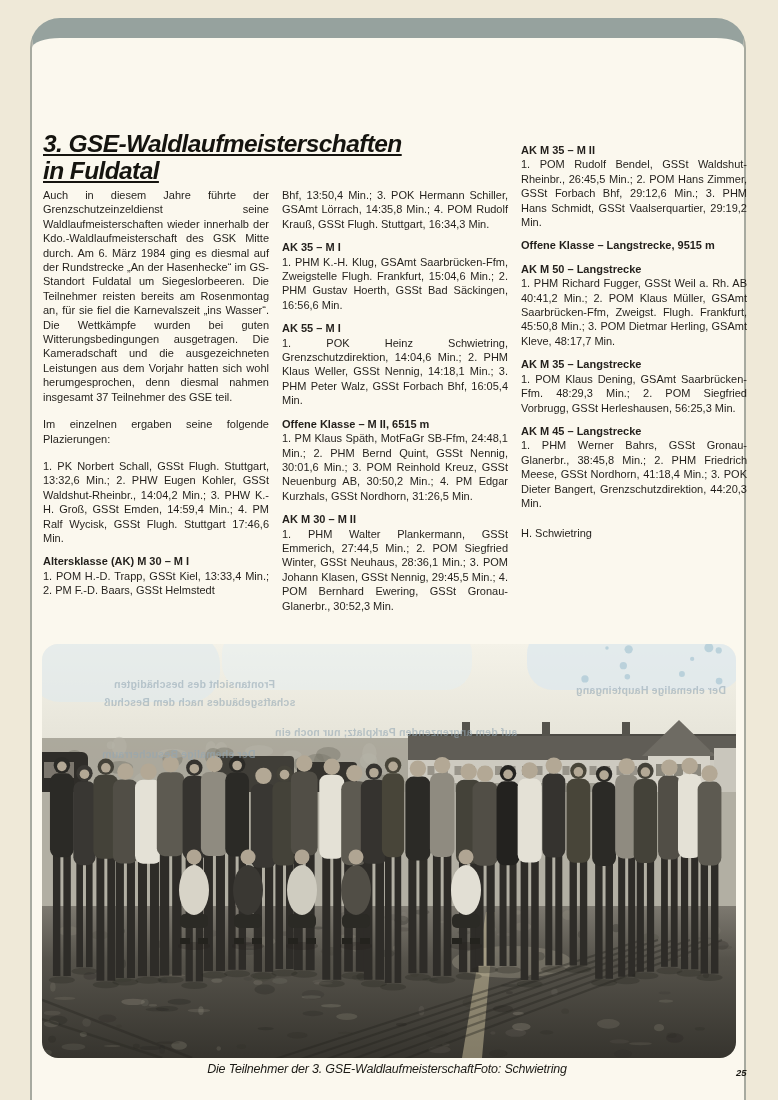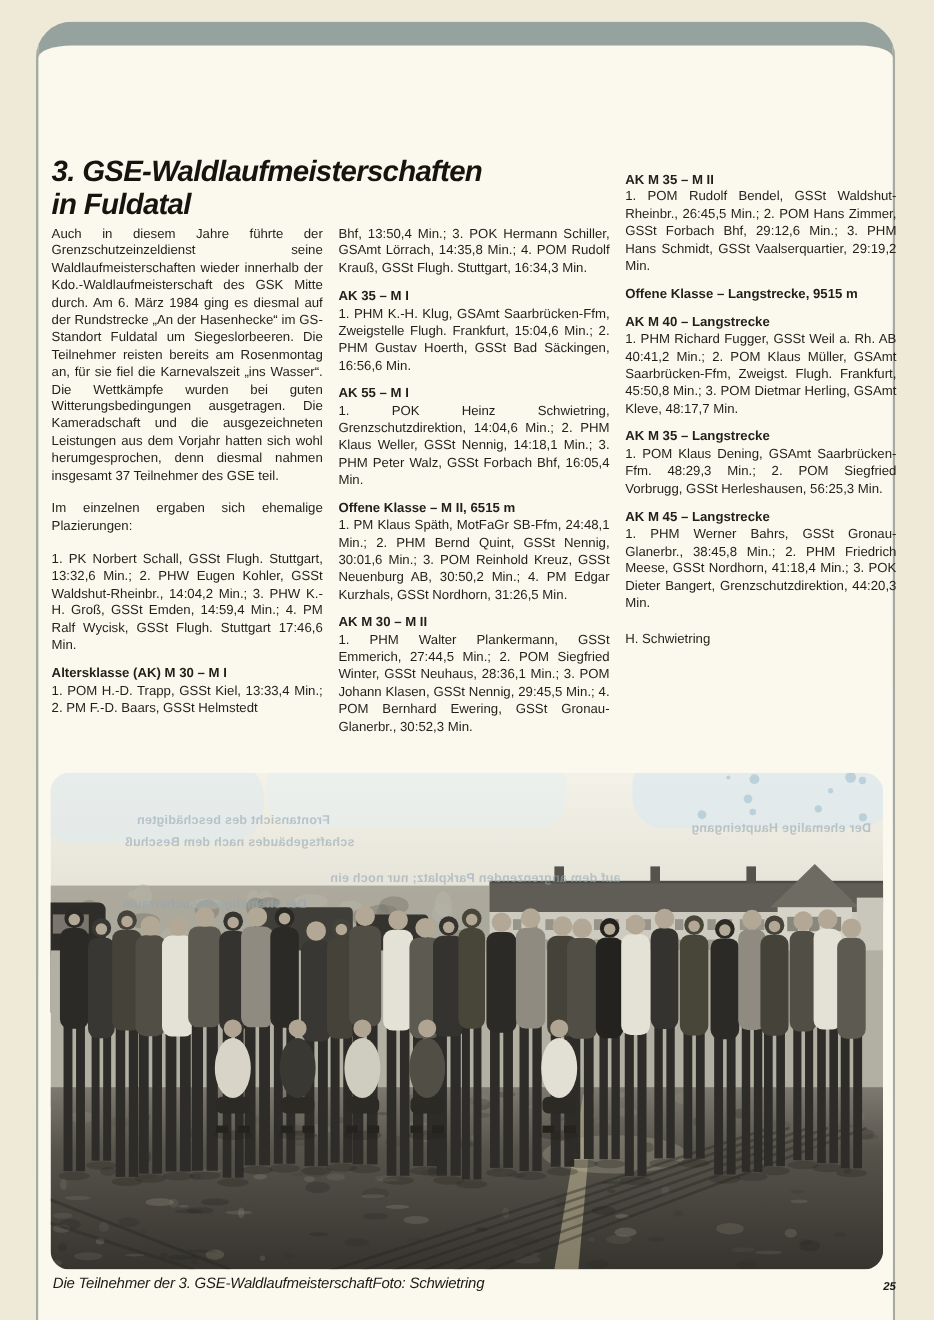--- a/index.html
+++ b/index.html
@@ -3,79 +3,79 @@
 <meta charset="utf-8">
 <style>
   html,body{margin:0;padding:0;}
   body{background:#e9e2cf;font-family:"Liberation Sans",sans-serif;}
   .sheet{position:relative;width:778px;height:1100px;background:#efe9d8;overflow:hidden;}
   
   .frame{position:absolute;left:30px;top:18px;width:716px;height:1082px;box-sizing:border-box;
          background:#fbf8ee;border-top:20px solid #96a29e;border-left:2px solid #a7aaa0;
          border-right:2px solid #a7aaa0;border-radius:30px 30px 0 0;}
   .title{position:absolute;left:43px;top:130px;font-style:italic;font-weight:bold;
-         font-size:24.5px;line-height:27px;letter-spacing:-0.6px;color:#15140f;white-space:nowrap;}
+         font-size:24.5px;line-height:27px;letter-spacing:-0.6px;color:#15140f;white-space:nowrap;text-decoration:underline;}
   .cols{position:absolute;left:43px;top:134px;width:704px;display:flex;gap:13px;}
   .col{width:226px;box-sizing:border-box;font-size:11px;line-height:14.4px;
        text-align:justify;color:#221f1b;hyphens:auto;-webkit-hyphens:auto;}
   .col.c1,.col.c2{padding-top:54px;}
   .blk-p{margin:0;}
   .blk-p + .blk-p{margin-top:13px;}
   .blk-h{font-weight:bold;margin-top:9px;}
   .blk-byline{text-align:left;margin-top:16px;padding-right:18px;}
   
   .photo{position:absolute;left:42px;top:644px;width:694px;height:414px;border-radius:16px;overflow:hidden;}
   .photo svg{position:absolute;left:0;top:0;width:100%;height:100%;display:block;}
   .ghost{position:absolute;transform:scaleX(-1);color:#93a7b4;opacity:.58;font-size:10.5px;
          font-weight:bold;white-space:nowrap;letter-spacing:.2px;}
   .g1{right:10px;top:40px;}
   .g2{left:72px;top:34px;}
   .g3{left:62px;top:52px;}
   .g4{left:233px;top:82px;}
   .g5{left:60px;top:104px;}
   .caption-row{position:absolute;left:44px;top:1062px;width:686px;display:flex;
-               justify-content:flex-start;font-style:italic;font-size:12.5px;
+               justify-content:center;font-style:italic;font-size:12.5px;
                letter-spacing:-0.2px;color:#1b1a15;}
   .page-num{position:absolute;left:736px;top:1067px;font-size:9.5px;font-weight:bold;color:#1b1a15;font-style:italic;}
 </style>
 </head>
 <body>
 
 <div class="sheet">
   <div class="frame"></div>
 
   <div class="title">
     <div>3. GSE-Waldlaufmeisterschaften</div>
     <div>in Fuldatal</div>
   </div>
 
   <div class="cols">
     <div class="col c1">
         <p class="blk-p">Auch in diesem Jahre führte der Grenzschutzeinzeldienst seine Waldlaufmeisterschaften wieder innerhalb der Kdo.-Waldlaufmeisterschaft des GSK Mitte durch. Am 6. März 1984 ging es diesmal auf der Rundstrecke „An der Hasenhecke“ im GS-Standort Fuldatal um Siegeslorbeeren. Die Teilnehmer reisten bereits am Rosenmontag an, für sie fiel die Karnevalszeit „ins Wasser“. Die Wettkämpfe wurden bei guten Witterungsbedingungen ausgetragen. Die Kameradschaft und die ausgezeichneten Leistungen aus dem Vorjahr hatten sich wohl herumgesprochen, denn diesmal nahmen insgesamt 37 Teilnehmer des GSE teil.</p>
-        <p class="blk-p">Im einzelnen ergaben sich ehemalige Plazierungen:</p>
+        <p class="blk-p">Im einzelnen ergaben seine folgende Plazierungen:</p>
         <p class="blk-p">1. PK Norbert Schall, GSSt Flugh. Stuttgart, 13:32,6 Min.; 2. PHW Eugen Kohler, GSSt Waldshut-Rheinbr., 14:04,2 Min.; 3. PHW K.-H. Groß, GSSt Emden, 14:59,4 Min.; 4. PM Ralf Wycisk, GSSt Flugh. Stuttgart 17:46,6 Min.</p>
         <div class="blk-h">Altersklasse (AK) M 30 – M I</div>
         <p class="blk-p">1. POM H.-D. Trapp, GSSt Kiel, 13:33,4 Min.; 2. PM F.-D. Baars, GSSt Helmstedt</p>
       </div>
     <div class="col c2">
         <p class="blk-p">Bhf, 13:50,4 Min.; 3. POK Hermann Schiller, GSAmt Lörrach, 14:35,8 Min.; 4. POM Rudolf Krauß, GSSt Flugh. Stuttgart, 16:34,3 Min.</p>
         <div class="blk-h">AK 35 – M I</div>
         <p class="blk-p">1. PHM K.-H. Klug, GSAmt Saarbrücken-Ffm, Zweigstelle Flugh. Frankfurt, 15:04,6 Min.; 2. PHM Gustav Hoerth, GSSt Bad Säckingen, 16:56,6 Min.</p>
         <div class="blk-h">AK 55 – M I</div>
         <p class="blk-p">1. POK Heinz Schwietring, Grenzschutzdirektion, 14:04,6 Min.; 2. PHM Klaus Weller, GSSt Nennig, 14:18,1 Min.; 3. PHM Peter Walz, GSSt Forbach Bhf, 16:05,4 Min.</p>
         <div class="blk-h">Offene Klasse – M II, 6515 m</div>
         <p class="blk-p">1. PM Klaus Späth, MotFaGr SB-Ffm, 24:48,1 Min.; 2. PHM Bernd Quint, GSSt Nennig, 30:01,6 Min.; 3. POM Reinhold Kreuz, GSSt Neuenburg AB, 30:50,2 Min.; 4. PM Edgar Kurzhals, GSSt Nordhorn, 31:26,5 Min.</p>
         <div class="blk-h">AK M 30 – M II</div>
         <p class="blk-p">1. PHM Walter Plankermann, GSSt Emmerich, 27:44,5 Min.; 2. POM Siegfried Winter, GSSt Neuhaus, 28:36,1 Min.; 3. POM Johann Klasen, GSSt Nennig, 29:45,5 Min.; 4. POM Bernhard Ewering, GSSt Gronau-Glanerbr., 30:52,3 Min.</p>
       </div>
     <div class="col c3">
         <div class="blk-h">AK M 35 – M II</div>
         <p class="blk-p">1. POM Rudolf Bendel, GSSt Waldshut-Rheinbr., 26:45,5 Min.; 2. POM Hans Zimmer, GSSt Forbach Bhf, 29:12,6 Min.; 3. PHM Hans Schmidt, GSSt Vaalserquartier, 29:19,2 Min.</p>
         <div class="blk-h">Offene Klasse – Langstrecke, 9515 m</div>
-        <div class="blk-h">AK M 40 – Langstrecke</div>
+        <div class="blk-h">AK M 50 – Langstrecke</div>
         <p class="blk-p">1. PHM Richard Fugger, GSSt Weil a. Rh. AB 40:41,2 Min.; 2. POM Klaus Müller, GSAmt Saarbrücken-Ffm, Zweigst. Flugh. Frankfurt, 45:50,8 Min.; 3. POM Dietmar Herling, GSAmt Kleve, 48:17,7 Min.</p>
         <div class="blk-h">AK M 35 – Langstrecke</div>
         <p class="blk-p">1. POM Klaus Dening, GSAmt Saarbrücken-Ffm. 48:29,3 Min.; 2. POM Siegfried Vorbrugg, GSSt Herleshausen, 56:25,3 Min.</p>
         <div class="blk-h">AK M 45 – Langstrecke</div>
         <p class="blk-p">1. PHM Werner Bahrs, GSSt Gronau-Glanerbr., 38:45,8 Min.; 2. PHM Friedrich Meese, GSSt Nordhorn, 41:18,4 Min.; 3. POK Dieter Bangert, Grenzschutzdirektion, 44:20,3 Min.</p>
         <div class="blk-byline">H. Schwietring</div>
       </div>
   </div>
 
   <div class="photo">

